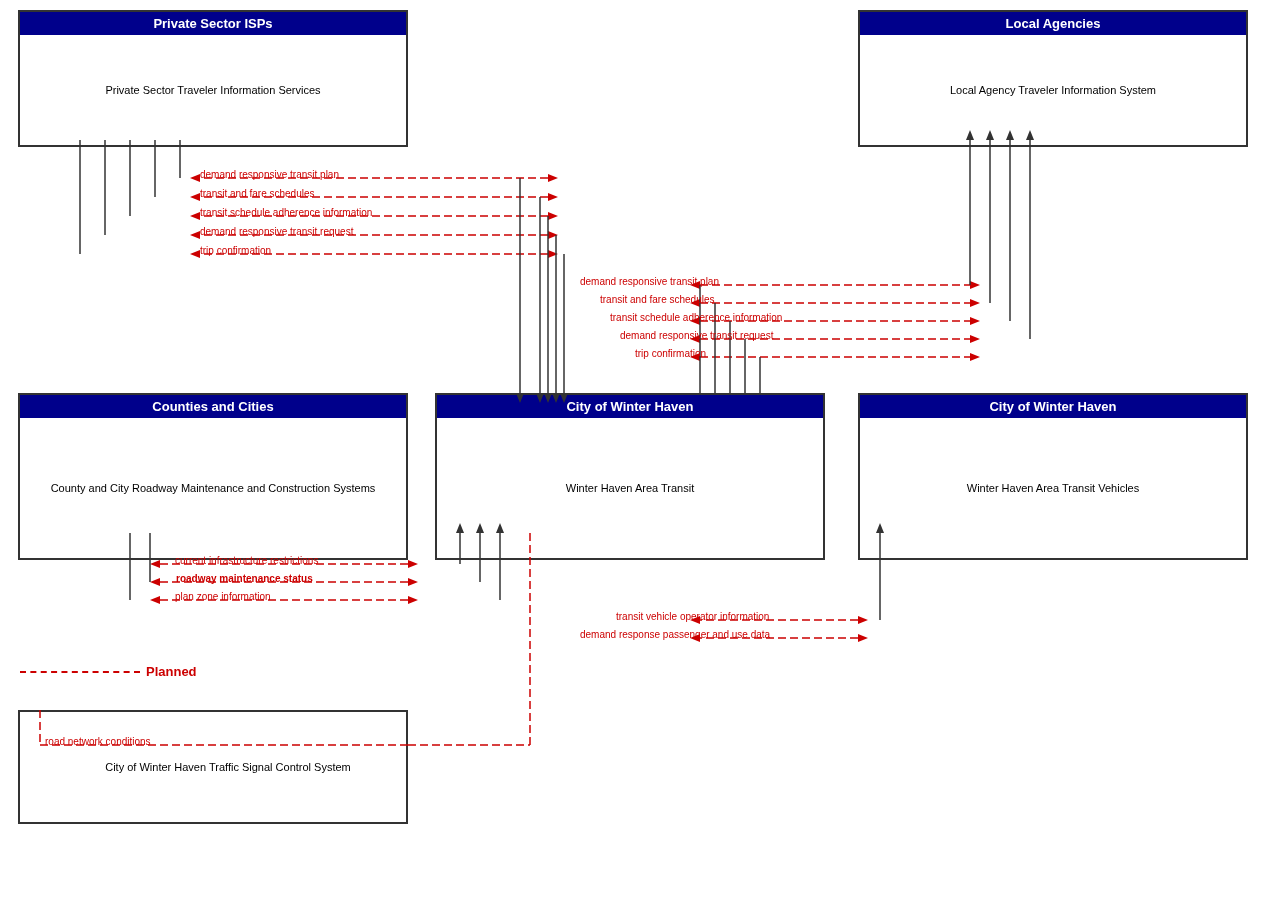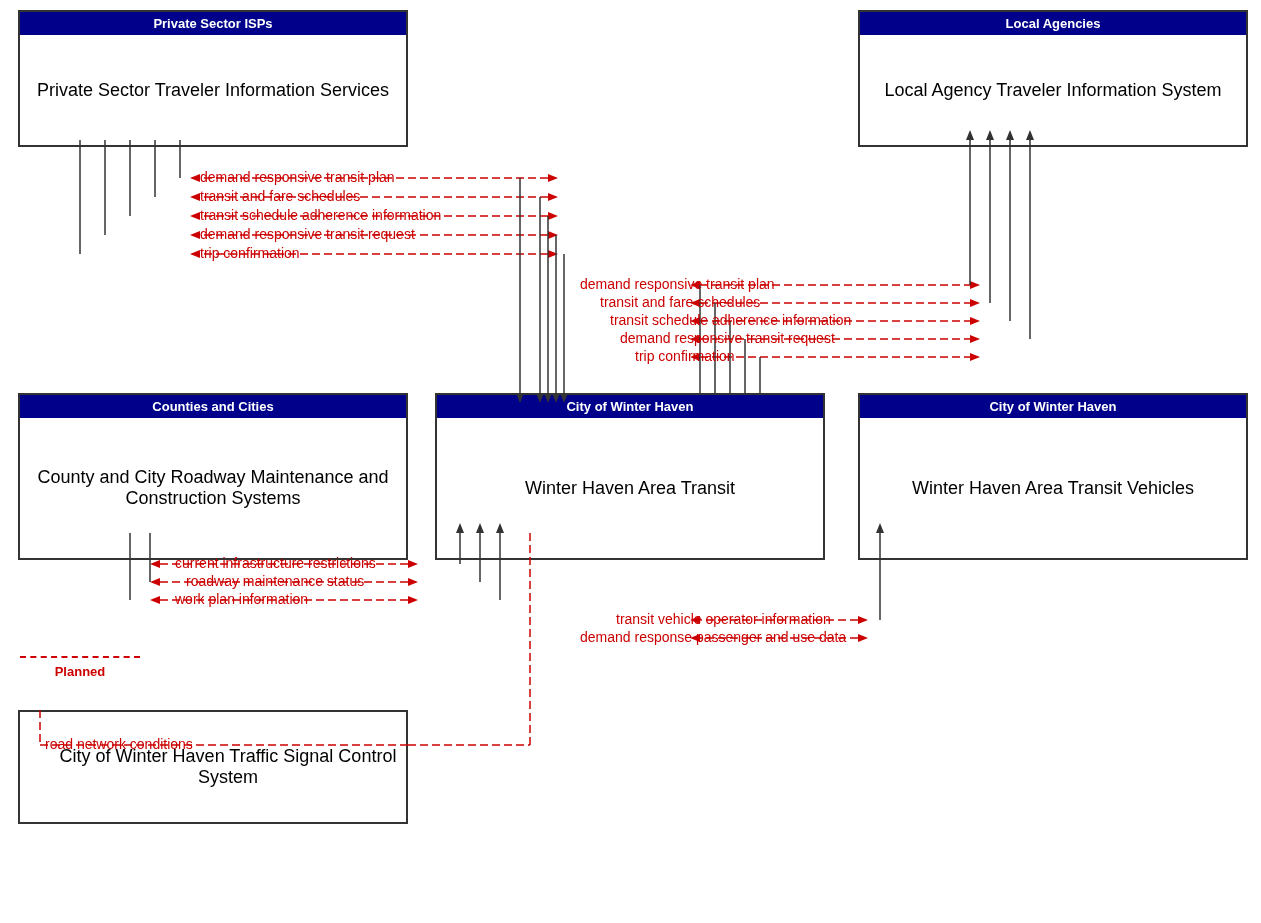--- a/index.html
+++ b/index.html
@@ -24,40 +24,39 @@
     .node-header {
       background: #00008B;
       color: #fff;
       font-weight: bold;
       font-size: 13px;
       padding: 4px 6px;
     }
     .node-body {
       background: #fff;
       color: #000;
-      font-size: 18px;
+      font-size: 11px;
       padding: 10px 6px;
       min-height: 80px;
       display: flex;
       align-items: center;
       justify-content: center;
     }
     .legend {
       position: absolute;
       bottom: 20px;
       left: 20px;
       display: flex;
       align-items: center;
       gap: 10px;
     }
     .legend-line {
       display: flex;
       align-items: center;
       gap: 6px;
-      flex-direction: column;
     }
     .legend-dashes {
       width: 120px;
       height: 2px;
       border-top: 2px dashed #c00;
     }
     .legend-label {
       color: #c00;
       font-size: 13px;
       font-weight: bold;
@@ -65,21 +64,21 @@
     svg.connections {
       position: absolute;
       top: 0;
       left: 0;
       width: 1261px;
       height: 923px;
       pointer-events: none;
     }
     .flow-label {
       position: absolute;
-      font-size: 14px;
+      font-size: 10px;
       color: #c00;
       white-space: nowrap;
     }
   </style>
 </head>
 <body>
 
 <div class="diagram-container">
 
   <div class="node" style="left:18px; top:10px; width:390px;">
@@ -233,22 +232,22 @@
   <div class="flow-label" style="left:200px; top:226px;">demand responsive transit request</div>
   <div class="flow-label" style="left:200px; top:245px;">trip confirmation</div>
 
   <div class="flow-label" style="left:580px; top:276px;">demand responsive transit plan</div>
   <div class="flow-label" style="left:600px; top:294px;">transit and fare schedules</div>
   <div class="flow-label" style="left:610px; top:312px;">transit schedule adherence information</div>
   <div class="flow-label" style="left:620px; top:330px;">demand responsive transit request</div>
   <div class="flow-label" style="left:635px; top:348px;">trip confirmation</div>
 
   <div class="flow-label" style="left:175px; top:555px;">current infrastructure restrictions</div>
-  <div class="flow-label" style="left:186px; top:573px;">roadway maintenance status</div>
-  <div class="flow-label" style="left:175px; top:591px;">work plan information</div>
+  <div class="flow-label" style="left:176px; top:573px;font-weight:bold;">roadway maintenance status</div>
+  <div class="flow-label" style="left:175px; top:591px;">plan zone information</div>
 
   <div class="flow-label" style="left:580px; top:611px;padding-left:36px;">transit vehicle operator information</div>
   <div class="flow-label" style="left:580px; top:629px;">demand response passenger and use data</div>
 
   <div class="flow-label" style="left:45px; top:736px;">road network conditions</div>
 
   <div class="legend">
     <div class="legend-line">
       <div class="legend-dashes"></div>
       <span class="legend-label">Planned</span>

